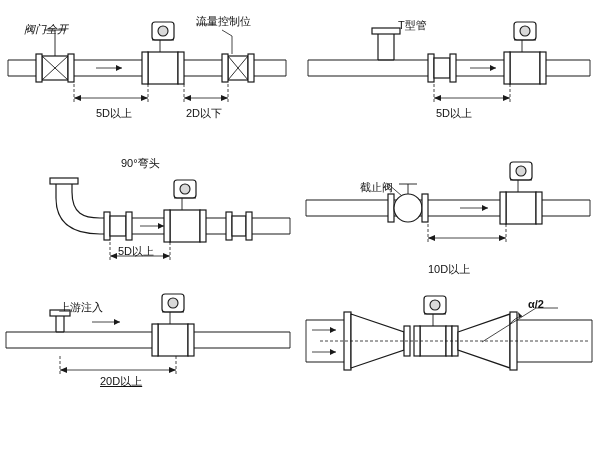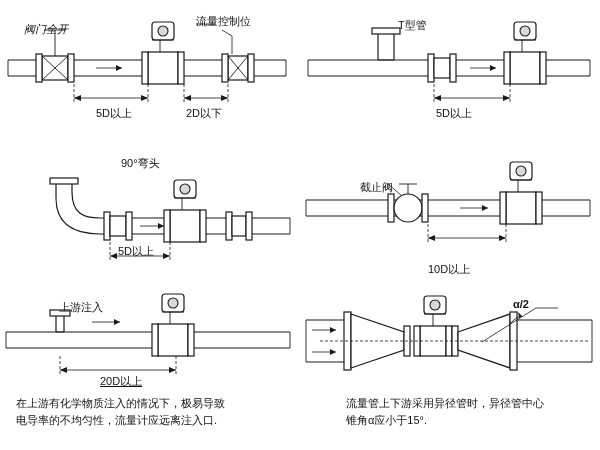--- a/index.html
+++ b/index.html
@@ -220,22 +220,20 @@
     <path class="dash" d="M206,84 V104"></path>
     <path class="dim" d="M128,98 H206"></path>
     <path d="M128,98 l7,-3 v6 z" fill="#1a1a1a"></path>
     <path d="M206,98 l-7,-3 v6 z" fill="#1a1a1a"></path>
   </svg>
 </div>
 
 <div class="panel" style="left:0px;top:280px;width:300px;height:170px;">
   <div class="lbl" style="left:59px;top:20px;">上游注入</div>
   <div class="lbl" style="left:100px;top:94px;text-decoration:underline;">20D以上</div>
-  <div class="cap" style="left:16px;top:115px;">在上游有化学物质注入的情况下，极易导致
-电导率的不均匀性，流量计应远离注入口.</div>
 
   <svg width="300" height="115">
     <path class="pipe" d="M6,52 H290"></path>
     <path class="pipe" d="M6,68 H290"></path>
     <path class="thin" d="M6,52 V68"></path>
     <path class="thin" d="M290,52 V68"></path>
 
     <g>
       <path class="pipe" d="M56,52 V36"></path>
       <path class="pipe" d="M64,52 V36"></path>
@@ -260,23 +258,21 @@
 
     <path class="dash" d="M60,76 V96"></path>
     <path class="dash" d="M176,76 V96"></path>
     <path class="dim" d="M60,90 H176"></path>
     <path d="M60,90 l7,-3 v6 z" fill="#1a1a1a"></path>
     <path d="M176,90 l-7,-3 v6 z" fill="#1a1a1a"></path>
   </svg>
 </div>
 
 <div class="panel" style="left:300px;top:280px;width:300px;height:170px;">
-  <div class="lbl b" style="left:213px;top:18px;text-align:center;">α/2</div>
-  <div class="cap" style="left:46px;top:115px;">流量管上下游采用异径管时，异径管中心
-锥角α应小于15°.</div>
+  <div class="lbl b" style="left:228px;top:18px;text-align:center;">α/2</div>
 
   <svg width="300" height="115">
 
     <path class="pipe" d="M6,40 H44"></path>
     <path class="pipe" d="M6,82 H44"></path>
     <path class="thin" d="M6,40 V82"></path>
     <rect class="fillw" x="44" y="32" width="7" height="58"></rect>
 
     <path class="fillw" d="M51,34 L104,52 L104,70 L51,88 Z"></path>
     <rect class="fillw" x="104" y="46" width="6" height="30"></rect>

